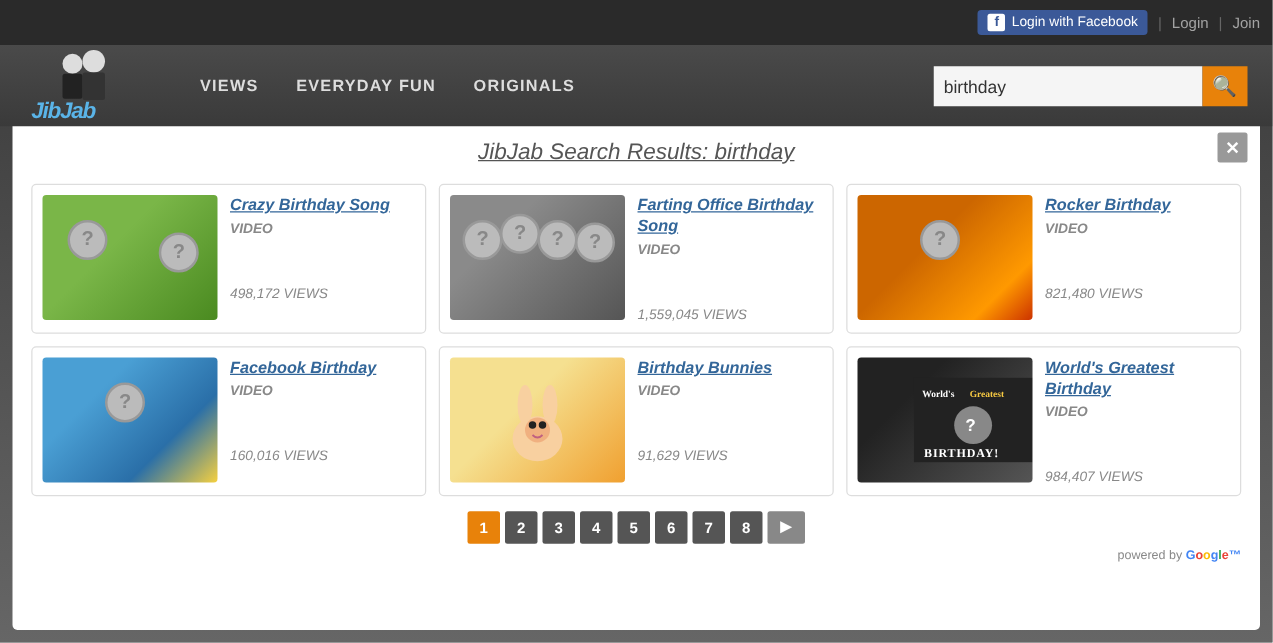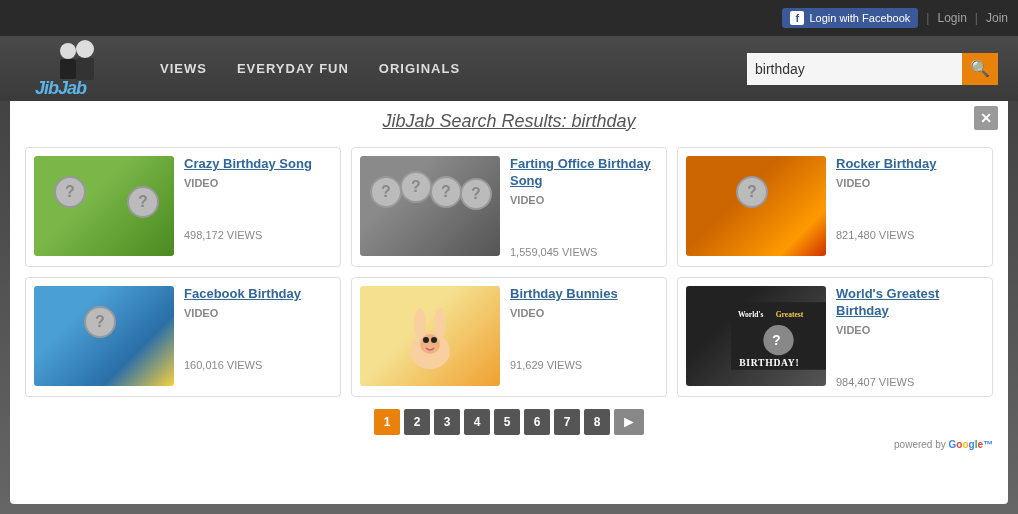--- a/index.html
+++ b/index.html
@@ -77,21 +77,21 @@
       display: flex;
       align-items: center;
       padding: 0 20px;
       z-index: 10;
     }
     .logo-area {
       width: 120px;
       height: 60px;
       display: flex;
       align-items: center;
-      justify-content: flex-end;
+      justify-content: flex-start;
       flex-shrink: 0;
     }
     .nav-links {
       display: flex;
       gap: 30px;
       margin-left: 20px;
       flex: 1;
     }
     .nav-link {
       color: #ddd;
@@ -227,20 +227,21 @@
       justify-content: center;
       font-size: 16px;
       color: #888;
       font-weight: bold;
       border: 2px solid #999;
       position: absolute;
     }
 
     .result-info {
       flex: 1;
+      font-style: italic;
     }
     .result-title {
       font-size: 13px;
       color: #336699;
       font-weight: bold;
       text-decoration: underline;
       cursor: pointer;
       line-height: 1.3;
       margin-bottom: 4px;
     }

